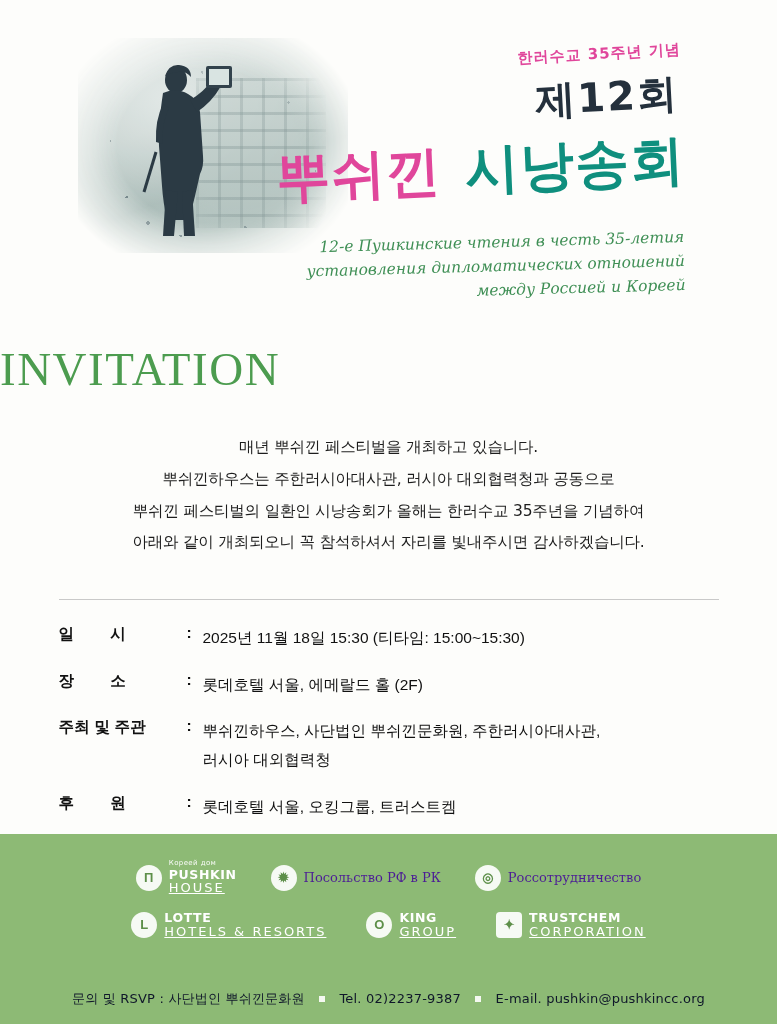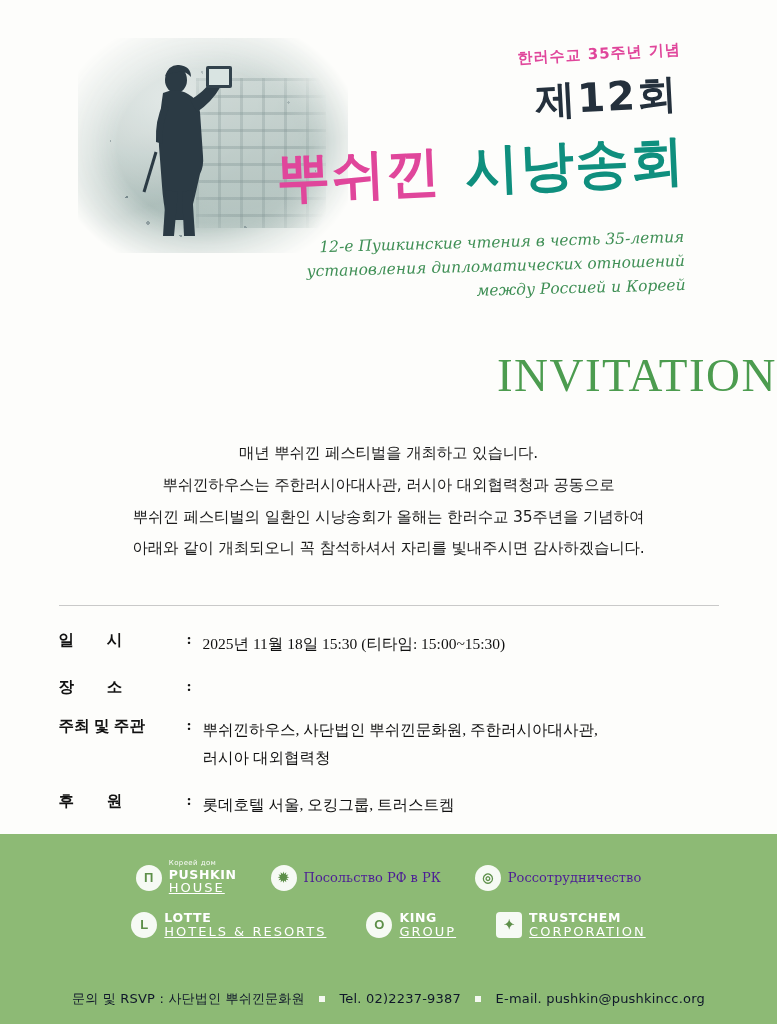--- a/index.html
+++ b/index.html
@@ -130,26 +130,26 @@
     font-family: "DejaVu Serif", serif;
     font-size: 15.5px;
     font-style: italic;
     line-height: 1.55;
     transform: rotate(-1.6deg);
   }
   .ru-lines div { white-space: nowrap; }
 
   
   .invitation {
-    text-align: right;
+    text-align: left;
     font-family: "Liberation Serif", serif;
     font-size: 47px;
     letter-spacing: 1.5px;
     color: #4c9c4f;
-    margin-top: 28px;
+    margin-top: 22px;
   }
 
   .intro {
     margin: 36px auto 0;
     width: 600px;
     text-align: center;
     font-family: "DejaVu Sans", sans-serif;
     font-size: 15.5px;
     color: #1d1d1d;
     line-height: 2.05;
@@ -160,21 +160,21 @@
     width: 660px;
     height: 1px;
     background: #c9c9c9;
     margin: 40px auto 0;
   }
 
   
   .details {
     width: 660px;
     margin: 24px auto 0;
-    font-family: Liberation Serif, serif;
+    font-family: Liberation Sans, sans-serif;
     font-size: 15.5px;
     color: #111;
   }
   .drow {
     display: flex;
     align-items: flex-start;
     margin-bottom: 18px;
   }
   .dlabel {
     width: 128px;
@@ -339,20 +339,21 @@
 
   <div class="details">
     <div class="drow">
       <div class="dlabel">일        시</div>
       <div class="dcolon">:</div>
       <div class="dval">2025년 11월 18일 15:30 (티타임: 15:00~15:30)</div>
     </div>
     <div class="drow">
       <div class="dlabel">장        소</div>
       <div class="dcolon">:</div>
+      <div class="dval">롯데호텔 서울, 에메랄드 홀 (2F)</div>
     </div>
     <div class="drow">
       <div class="dlabel">주최 및 주관</div>
       <div class="dcolon">:</div>
       <div class="dval">
         <span>뿌쉬낀하우스, 사단법인 뿌쉬낀문화원, 주한러시아대사관,</span>
         <span class="cont">러시아 대외협력청</span>
       </div>
     </div>
     <div class="drow">

